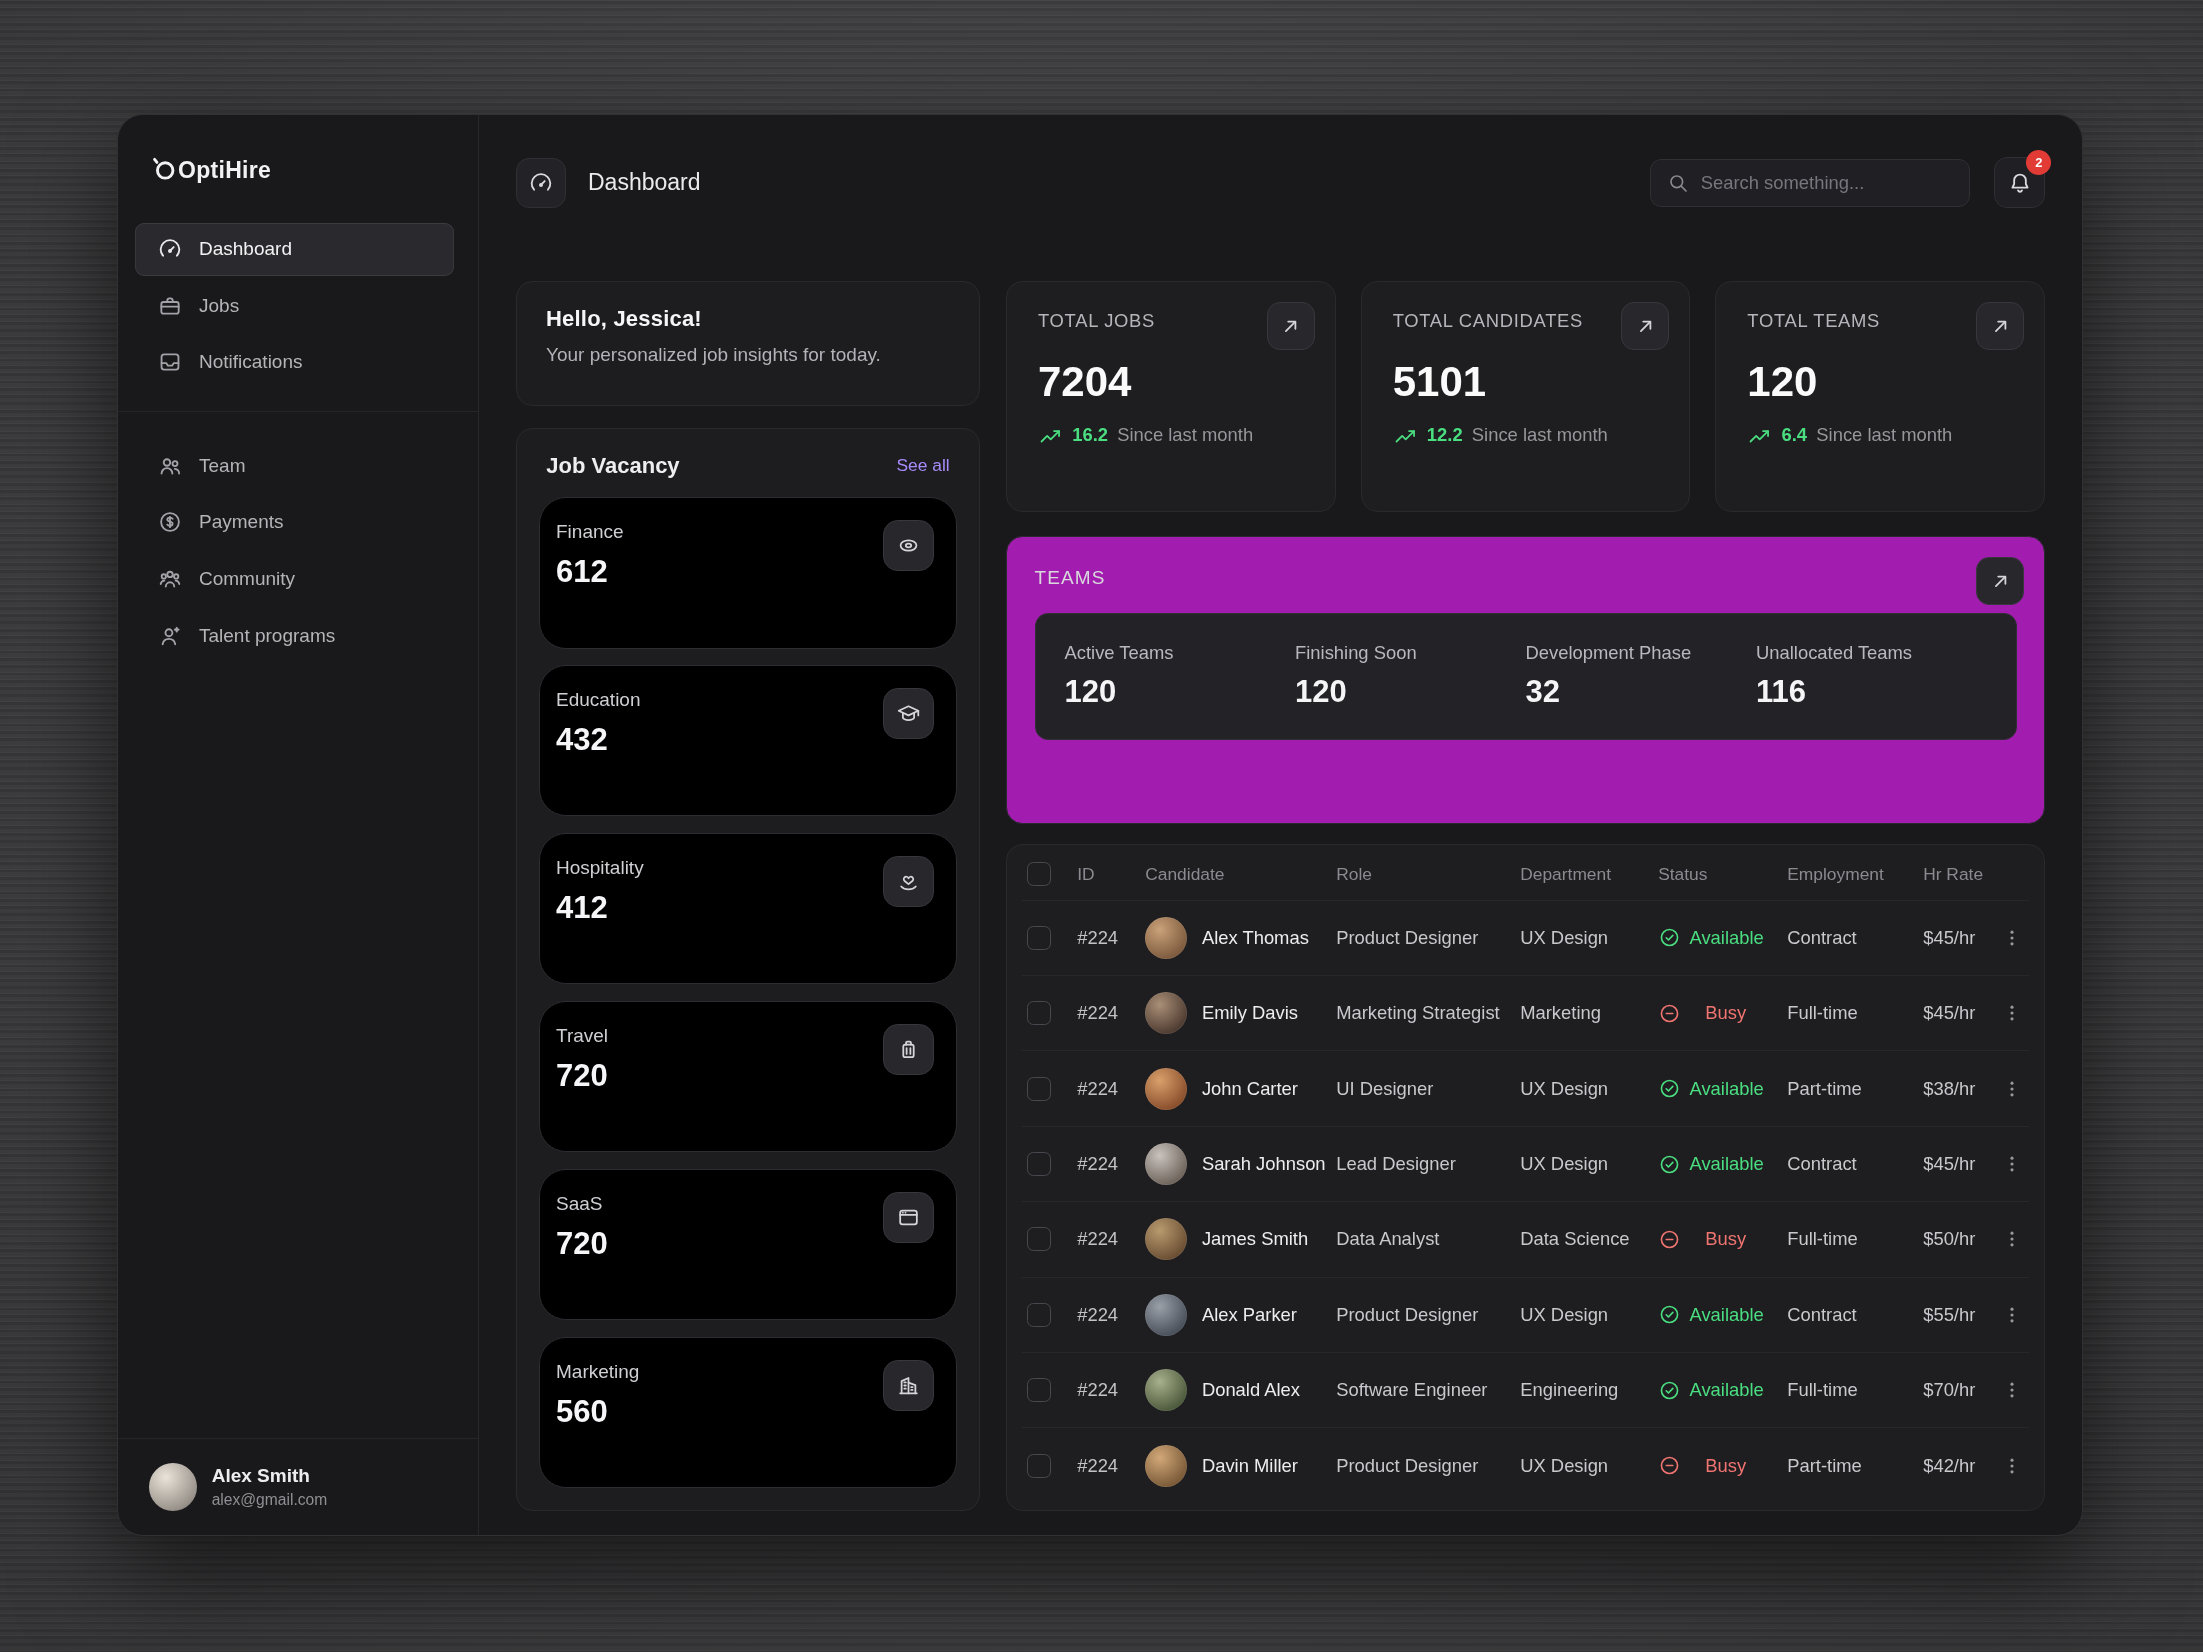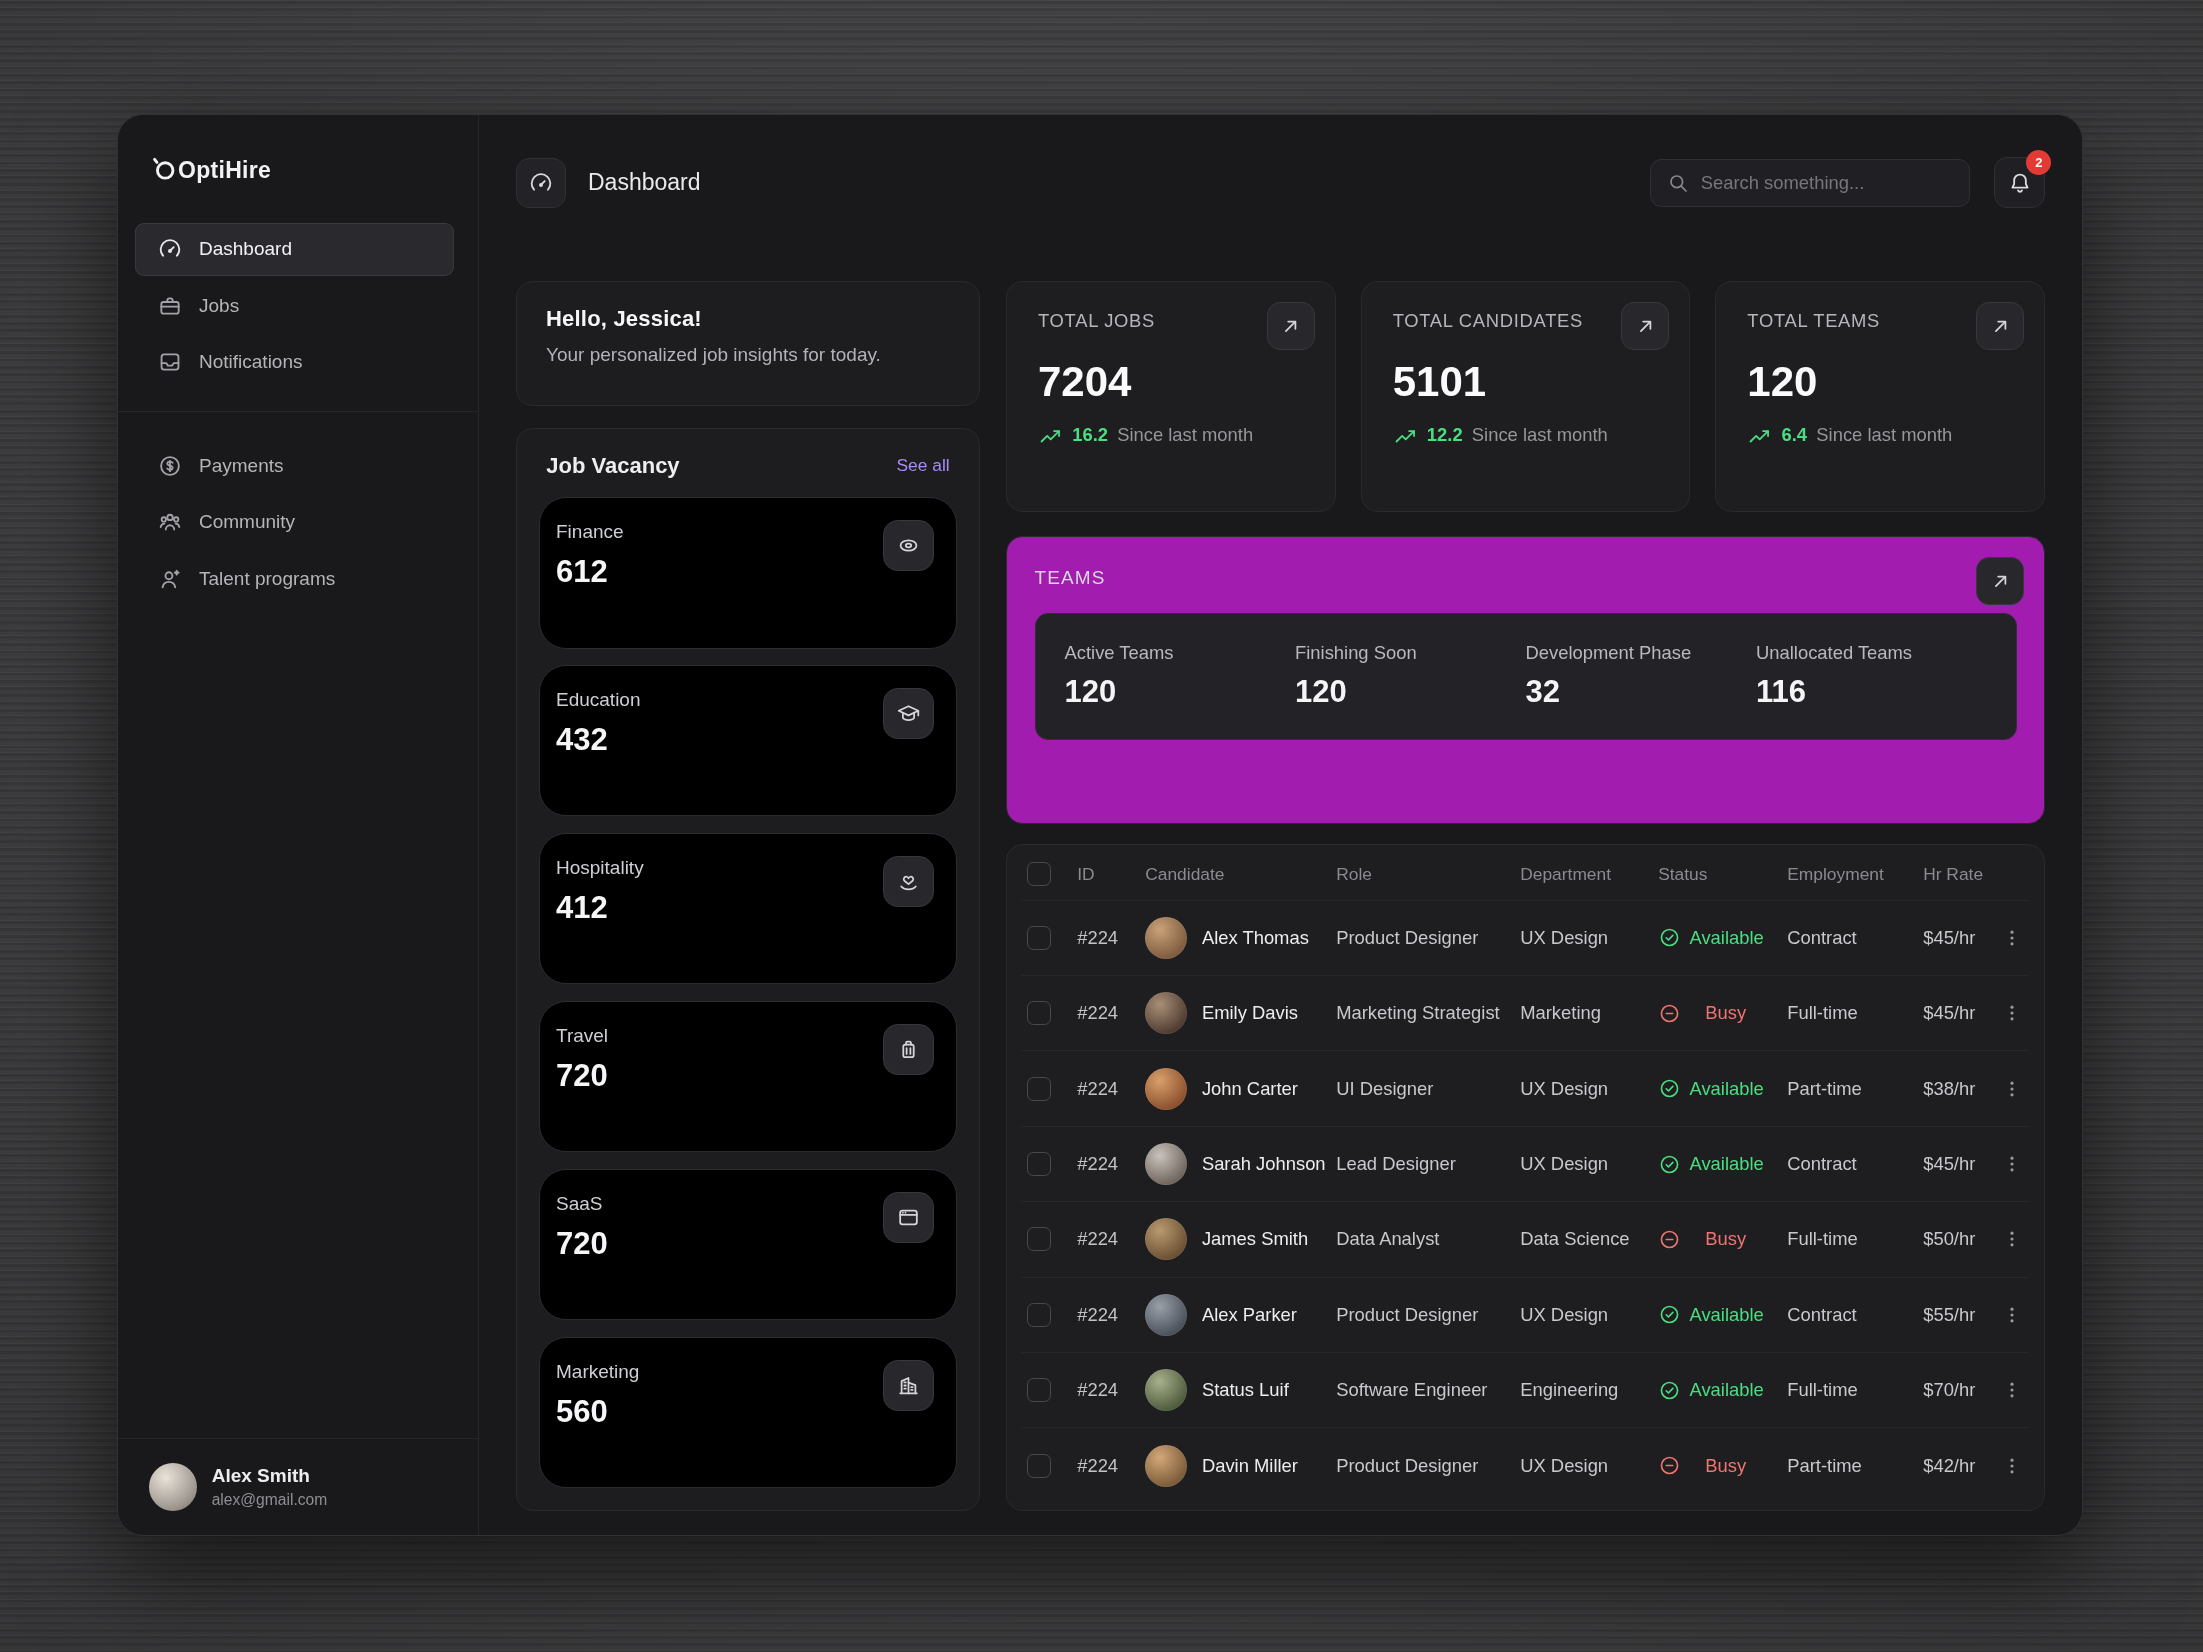--- a/index.html
+++ b/index.html
@@ -257,20 +257,26 @@
           </svg>
           <span>Notifications</span>
         </div>
 
     </nav>
 
     <div class="nav-divider"></div>
 
     <nav class="nav">
 
+        <div class="nav-item">
+          <svg class="ic" viewBox="0 0 28 28" width="26" height="26">
+            <use href="#users-icon"></use>
+          </svg>
+          <span>Team</span>
+        </div>
 
         <div class="nav-item">
           <svg class="ic" viewBox="0 0 28 28" width="26" height="26">
             <use href="#dollar-icon"></use>
           </svg>
           <span>Payments</span>
         </div>
 
         <div class="nav-item">
           <svg class="ic" viewBox="0 0 28 28" width="26" height="26">
@@ -656,21 +662,21 @@
                     <use href="#kebab-icon"></use>
                   </svg>
                 </span>
               </div>
 
               <div class="trow">
                 <span class="cb"></span>
                 <span class="cell-id">#224</span>
                 <span class="cand">
                   <span class="avatar"></span>
-                  <span class="name">Status Luif</span>
+                  <span class="name">Donald Alex</span>
                 </span>
                 <span>Software Engineer</span>
                 <span>Engineering</span>
                 <span class="status" data-status="Available">
                   <svg class="ic st-ok" viewBox="0 0 25 25" width="23" height="23">
                     <use href="#check-circle-icon"></use>
                   </svg>
 
                   <span>Available</span>
                 </span>

